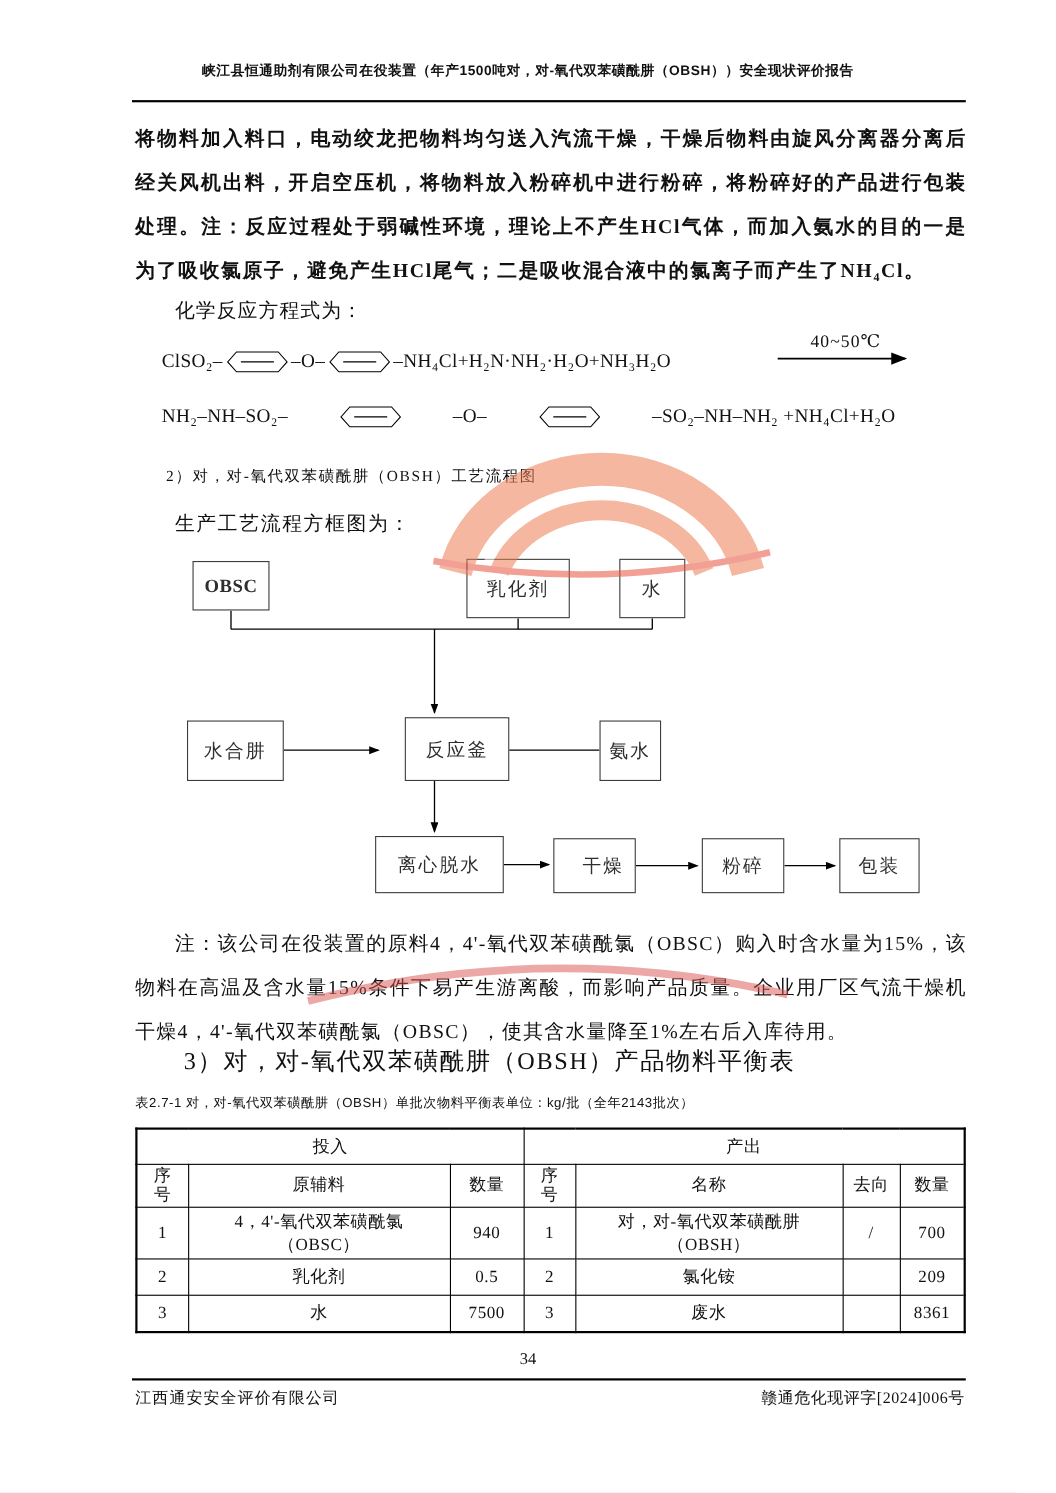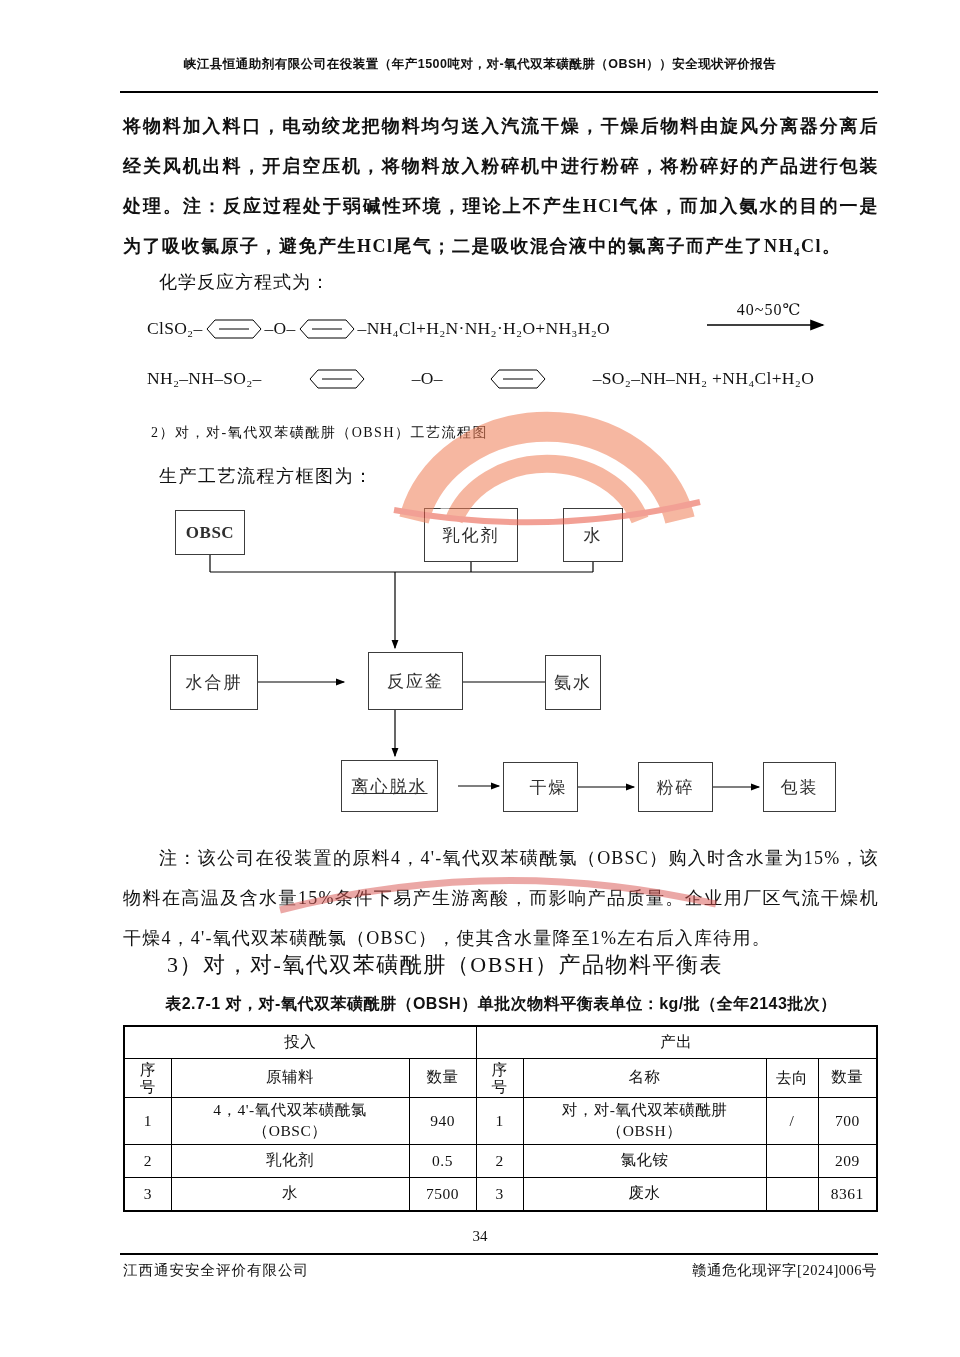--- a/index.html
+++ b/index.html
@@ -39,34 +39,34 @@
     position:absolute; border:1px solid #3c3c3c; background:#fff;
     display:flex; align-items:center; justify-content:center;
     font-size:17px; color:#2e2e2e; letter-spacing:2px;
   }
   .fbox.obsc { left:75px;  top:10px;  width:70px;  height:45px; font-weight:bold; letter-spacing:0.5px; }
   .fbox.emul { left:324px; top:8px;   width:94px;  height:54px; }
   .fbox.watr { left:463px; top:8px;   width:60px;  height:54px; }
   .fbox.hydr { left:70px;  top:155px; width:88px;  height:55px; }
   .fbox.reac { left:248px; top:152px; width:95px;  height:58px;margin-left:20px; }
   .fbox.ammo { left:445px; top:155px; width:56px;  height:55px; }
-  .fbox.cent { left:241px; top:260px; width:97px; height:52px;text-decoration:underline; }
+  .fbox.cent { left:241px; top:260px; width:117px; height:52px; }
   .fbox.dry  { left:403px; top:262px; width:75px;  height:50px;padding-left:16px; }
   .fbox.crsh { left:538px; top:262px; width:75px;  height:50px; }
   .fbox.pack { left:663px; top:262px; width:73px;  height:50px; }
 
   .note-para {
     position:absolute; top:838px; left:123px; width:756px;
     font-size:18px; line-height:40px; text-align:justify; text-indent:2em; letter-spacing:1.2px;
   }
   .h3 { position:absolute; top:950px; left:123px; width:756px; font-size:22px; text-indent:2em; letter-spacing:1.5px; }
 
   .tbl-caption {
-    position:absolute; top:994px; left:123px; width:756px; text-align:center;
-    font-size:16px; font-weight:bold; font-family:"Liberation Sans","DejaVu Sans",sans-serif; letter-spacing:0.5px;
+    position:absolute; top:994px; left:123px; width:756px; text-align:left;
+    font-size:12px; font-weight:normal; font-family:"Liberation Sans","DejaVu Sans",sans-serif; letter-spacing:0.5px;
   }
   table.balance {
     position:absolute; top:1025px; left:123px; width:754px;
     border-collapse:collapse; font-size:15.5px; table-layout:fixed;
   }
   table.balance td { border:1px solid #000; text-align:center; vertical-align:middle; padding:2px 8px; letter-spacing:0.5px; }
   table.balance { border:2px solid #000; }
   .tr-h1 { height:32px; } .tr-h2 { height:38px; }
   .tr-r1 { height:47px; } .tr-r2 { height:33px; } .tr-r3 { height:34px; }
   td.col-no { padding:2px 12px; word-break:break-all; line-height:17px; }

